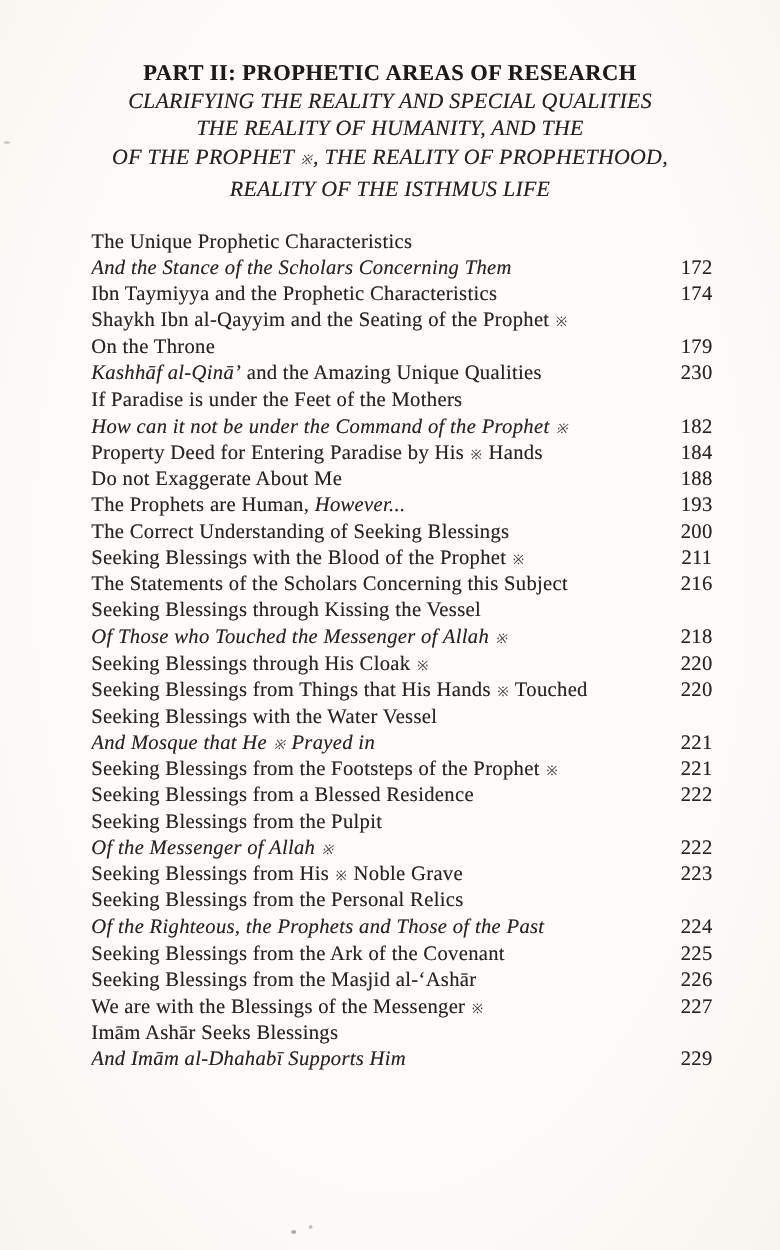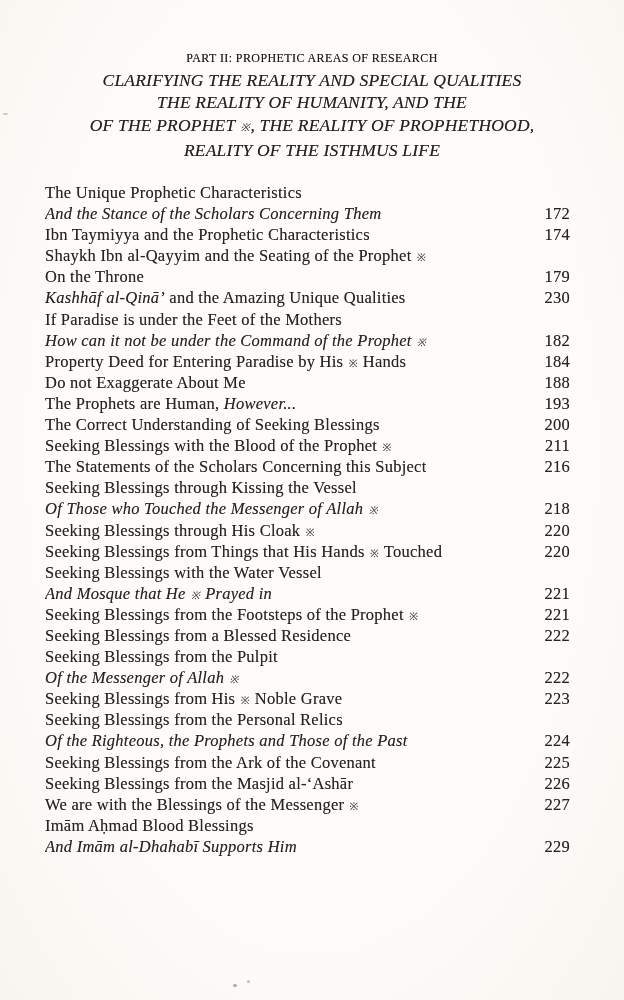--- a/index.html
+++ b/index.html
@@ -11,22 +11,22 @@
     background-image:radial-gradient(ellipse at 50% 45%, #fdfcf9 60%, #f7f5ef 100%);
     font-family:"Liberation Serif","DejaVu Serif",serif;
     color:#262422;
     overflow:hidden;
   }
   .title-block{
     position:absolute;top:47px;left:30px;right:30px;
     text-align:center;
   }
   .part-title{
-    font-weight:normal;
-    font-size:12px;
+    font-weight:bold;
+    font-size:18px;
     letter-spacing:0.4px;
     line-height:22px;
     color:#1d1b19;
     text-shadow:0 0 .4px rgba(30,28,26,.55);
   }
   .part-subtitle{
     font-style:italic;
     font-size:17.5px;
     letter-spacing:0.2px;
     line-height:22.4px;
@@ -38,20 +38,21 @@
   }
   .toc-row{
     display:flex;
     justify-content:space-between;
     align-items:baseline;
     height:21.1px;
     font-size:16.5px;
     letter-spacing:0.25px;
     white-space:nowrap;
     text-shadow:0 0 .4px rgba(38,36,34,.45);
+    margin-left:28px;
   }
   .toc-entry{overflow:hidden;}
   .toc-entry em{font-style:italic;}
   .toc-page{
     min-width:34px;
     text-align:right;
     font-variant-numeric:lining-nums;
   }
   .honorific{
     font-size:10.5px;
@@ -197,21 +198,21 @@
       </div>
       <div class="toc-row">
         <span class="toc-entry"><span>Seeking Blessings from the Masjid al-‘Ashār</span></span>
         <span class="toc-page">226</span>
       </div>
       <div class="toc-row">
         <span class="toc-entry"><span>We are with the Blessings of the Messenger <span class="honorific">※</span></span></span>
         <span class="toc-page">227</span>
       </div>
       <div class="toc-row">
-        <span class="toc-entry"><span>Imām Aḥmad Blood Blessings</span></span>
+        <span class="toc-entry"><span>Imām Ashār Seeks Blessings</span></span>
         <span class="toc-page"></span>
       </div>
       <div class="toc-row">
         <span class="toc-entry"><em>And Imām al-Dhahabī Supports Him</em></span>
         <span class="toc-page">229</span>
       </div>
     </div>
 
   <div class="speckle s1"></div>
   <div class="speckle s2"></div>

